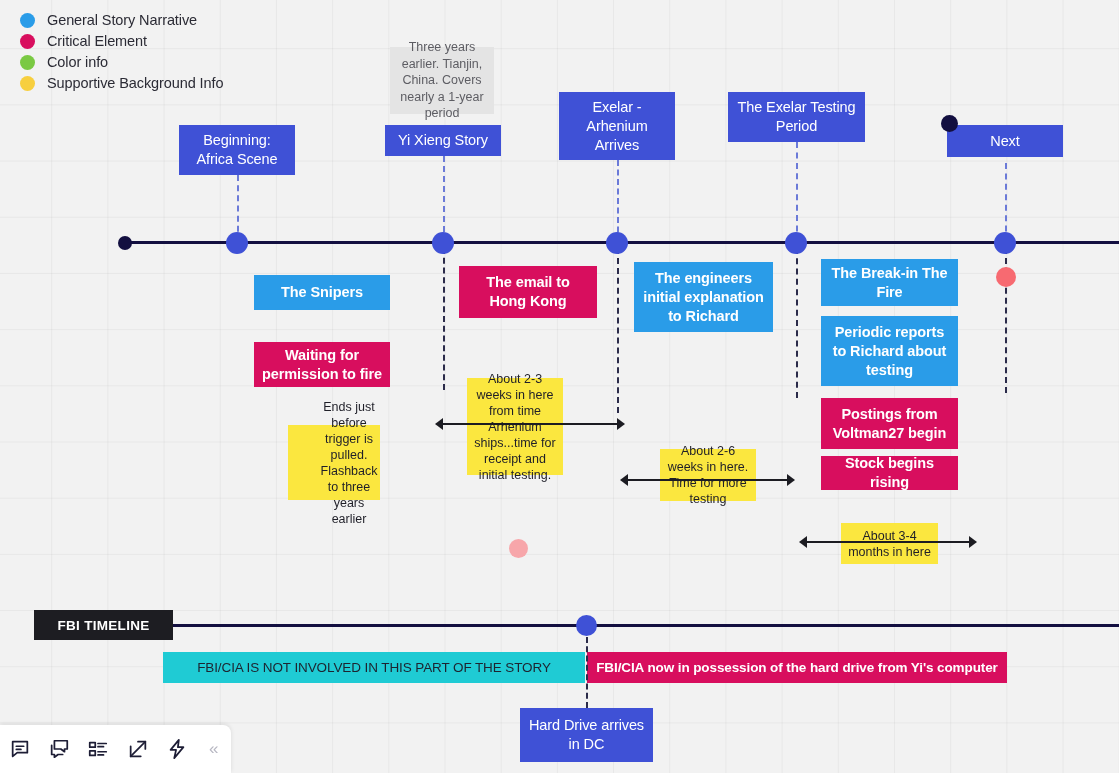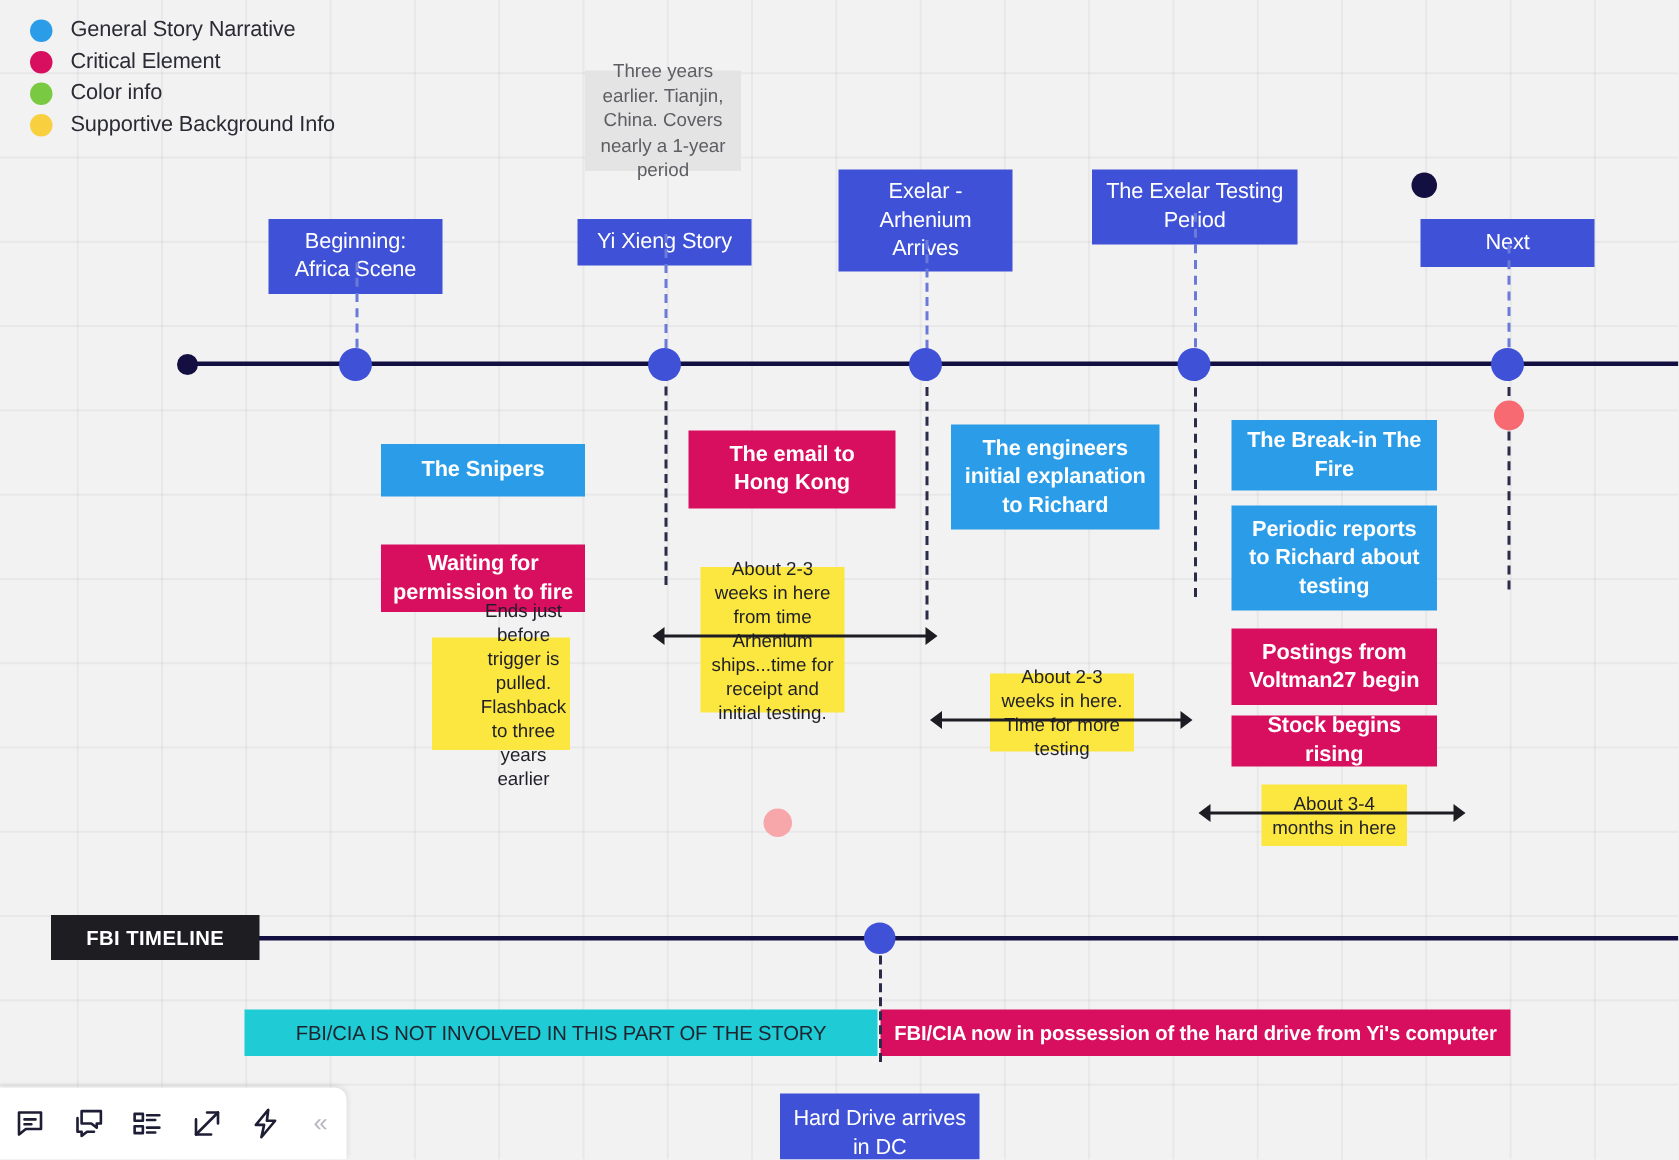--- a/index.html
+++ b/index.html
@@ -58,21 +58,20 @@
     box-sizing: border-box;
     display: flex;
     align-items: center;
     justify-content: center;
     text-align: center;
     color: #ffffff;
     font-size: 14.5px;
     line-height: 19px;
     padding: 8px 8px;
     letter-spacing: -0.1px;
-    margin-top: 21px;
   }
   .card.bold { font-weight: bold; }
 
   .note {
     position: absolute;
     box-sizing: border-box;
     display: flex;
     align-items: center;
     justify-content: center;
     text-align: center;
@@ -321,21 +320,21 @@
   <div class="note" style="left:467px; top:378px; width:96px; height:97px; background:#fbe73f;">
     <span>About 2-3 weeks in here from time Arhenium ships...time for receipt and initial testing.</span>
   </div>
 
   <div class="measure" style="left:620px; top:474px; width:175px;">
     <span class="ah left"></span>
     <span class="bar"></span>
     <span class="ah right"></span>
   </div>
   <div class="note" style="left:660px; top:449px; width:96px; height:52px; background:#fbe73f;">
-    <span>About 2-3 weeks in here. Time for more testing</span>
+    <span>About 2-6 weeks in here. Time for more testing</span>
   </div>
 
   <div class="measure" style="left:799px; top:536px; width:178px;">
     <span class="ah left"></span>
     <span class="bar"></span>
     <span class="ah right"></span>
   </div>
   <div class="note" style="left:841px; top:523px; width:97px; height:41px; background:#fbe73f;">
     <span>About 3-4 months in here</span>
   </div>

